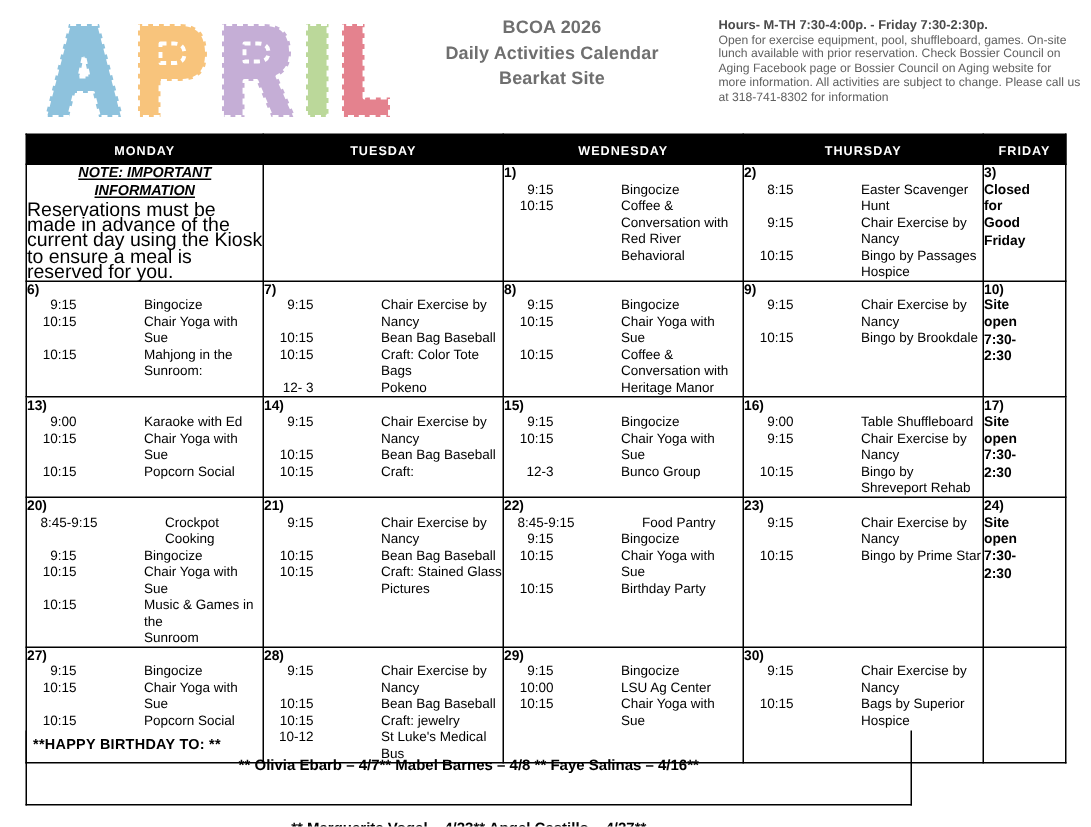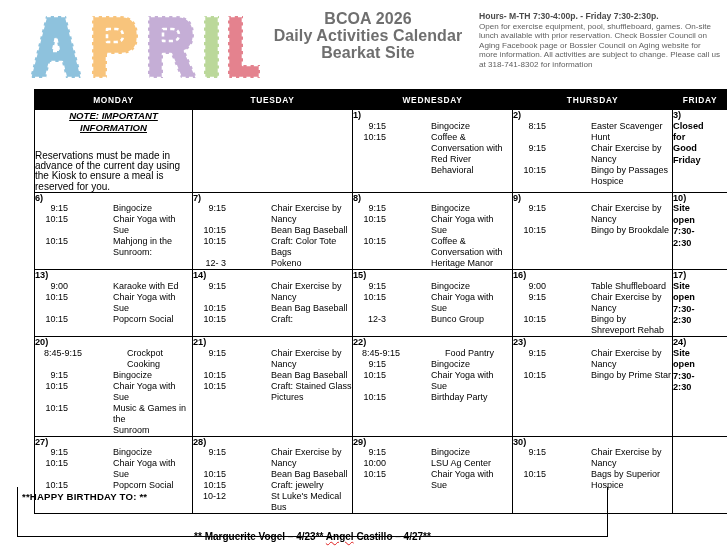--- a/index.html
+++ b/index.html
@@ -36,21 +36,21 @@
   }
   .april-svg { display: block; }
 
   .title-block {
     position: absolute;
     left: 268px;
     top: 10px;
     width: 200px;
     text-align: center;
     color: #6f6f6f;
-    font-size: 16px;
+    font-size: 12px;
     font-weight: bold;
     line-height: 17px;
     letter-spacing: 0.1px;
   }
   .title-block div { white-space: nowrap; }
 
   .hours-block {
     position: absolute;
     left: 479px;
     top: 12px;
@@ -62,21 +62,21 @@
   .hours-block .hours-line1 {
     font-weight: bold;
     font-size: 8.6px;
     color: #4a4a4a;
     margin-bottom: 0;
   }
 
   
   .cal {
     position: absolute;
-    left: 34px;
+    left: 17px;
     top: 89px;
     width: 693px;
     border-collapse: collapse;
     table-layout: fixed;
   }
   .cal td, .cal th {
     border: 1px solid #000000;
     vertical-align: top;
     padding: 0;
   }
@@ -142,23 +142,23 @@
   .note-cell { padding: 3px 5px 2px 5px; }
   .note-title {
     text-align: center;
     font-size: 9.6px;
     font-weight: bold;
     font-style: italic;
     text-decoration: underline;
     line-height: 12px;
   }
   .note-body {
-    font-size: 10px;
+    font-size: 13px;
     line-height: 10.2px;
-    margin-top: 17px;
+    margin-top: 1px;
   }
 
   
   .footer {
     position: absolute;
     left: 17px;
     top: 487px;
     width: 591px;
     height: 50px;
     border: 1px solid #000000;
@@ -605,16 +605,17 @@
               </div>
             </div>
           </td>
           <td class="daycell"></td>
         </tr>
       </tbody>
   </table>
 
   <div class="footer">
     <div class="bd-title">**HAPPY BIRTHDAY TO: **</div>
+    <div class="bd-line l1">** Olivia Ebarb – 4/7** Mabel Barnes – 4/8 ** Faye Salinas – 4/16**</div>
     <div class="bd-line"><span>** Marguerite Vogel – 4/23** </span><span class="spellerr">Angel</span><span> Castillo – 4/27**</span></div>
   </div>
 
 </div>
 
 </body></html>

